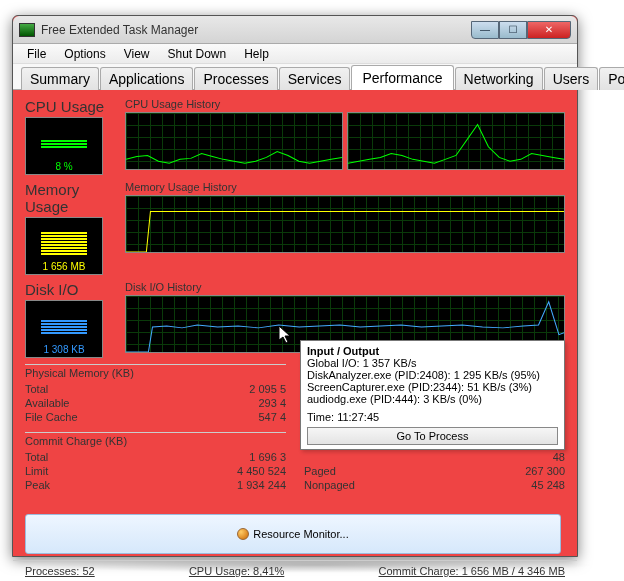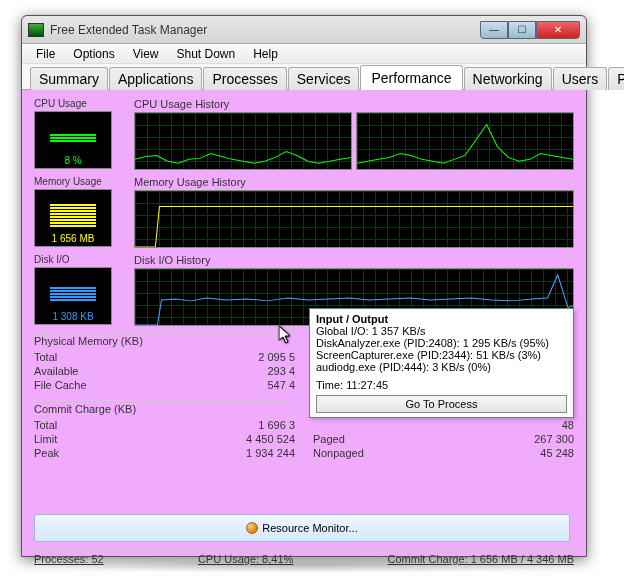--- a/index.html
+++ b/index.html
@@ -1,34 +1,34 @@
 <!DOCTYPE html>
 <html><head>
 <meta charset="utf-8">
 <style>
 * { box-sizing: border-box; margin: 0; padding: 0; }
 body { font-family: "Segoe UI", Tahoma, sans-serif; font-size: 11px; background: #fff; width: 624px; height: 581px; overflow: hidden; position: relative; }
-.window { position: absolute; left: 21px; top: 15px; width: 566px; height: 542px; border: 1px solid #555; border-radius: 6px 6px 0 0; background: #f0abfc; box-shadow: 0 3px 14px rgba(0,0,0,0.5); }
+.window { position: absolute; left: 12px; top: 15px; width: 566px; height: 542px; border: 1px solid #555; border-radius: 6px 6px 0 0; background: #ef4444; box-shadow: 0 3px 14px rgba(0,0,0,0.5); }
 .titlebar { height: 28px; background: linear-gradient(#e8e8e8,#d4d4d4); border-radius: 6px 6px 0 0; display: flex; align-items: center; padding: 0 6px; border-bottom: 1px solid #aaa; }
 .titlebar .icon { width: 16px; height: 14px; background: linear-gradient(#4a4,#050); margin-right: 6px; border: 1px solid #333; }
 .titlebar .title { flex: 1; color: #333; font-size: 12px; }
 .winbtns { display: flex; gap: 0; }
 .winbtn { width: 28px; height: 18px; border: 1px solid #567; background: linear-gradient(#cde,#9bc); display: flex; align-items: center; justify-content: center; font-size: 10px; color: #234; cursor: pointer; }
 .winbtn.close { background: linear-gradient(#e66,#c22); color: #fff; width: 44px; border-radius: 0 0 4px 0; }
 .winbtn.min { border-radius: 0 0 0 4px; }
 .menubar { height: 20px; display: flex; align-items: center; padding: 0 6px; gap: 2px; background: linear-gradient(#fafafa,#ececec); border-bottom: 1px solid #ddd; }
 .menuitem { padding: 2px 8px; font-size: 12px; cursor: pointer; }
 .tabbar { height: 26px; display: flex; align-items: flex-end; padding: 4px 8px 0 8px; gap: 1px; background: #f8f8f8; border-bottom: 1px solid #aaa; }
 .tab { padding: 3px 8px; font-size: 14px; border: 1px solid #aaa; border-bottom: none; background: linear-gradient(#f1f1f1,#e2e2e2); border-radius: 3px 3px 0 0; cursor: pointer; position: relative; top: 1px; }
 .tab.active { background: #fff; font-weight: normal; padding: 4px 10px; top: 1px; z-index: 2; }
 .refresh { margin-left: auto; width: 18px; height: 18px; border: 1px solid #8ac; background: #def; display: flex; align-items: center; justify-content: center; cursor: pointer; color: #147; font-size: 10px; }
 .content { padding: 8px 12px; height: calc(100% - 120px); position: relative; overflow: hidden; }
 .row { display: flex; gap: 8px; margin-bottom: 6px; }
 .meter-box { width: 92px; }
-.meter-label { font-size: 10px; color: #333; margin-bottom: 2px; }
+.meter-label { font-size: 15px; color: #333; margin-bottom: 2px; }
 .meter { width: 78px; height: 58px; border: 1px solid #888; background: #000; display: flex; flex-direction: column; align-items: center; justify-content: flex-end; padding-bottom: 2px; position: relative; }
 .meter-bars { flex: 1; width: 60%; display: flex; flex-direction: column; justify-content: center; gap: 1px; padding-top: 8px; }
 .bar { height: 2px; width: 100%; }
 .bar.green { background: #0f0; }
 .bar.yellow { background: #ff0; }
 .bar.blue { background: #39f; }
 .meter-val { font-size: 10px; }
 .meter-val.green { color: #0f0; }
 .meter-val.yellow { color: #ff0; }
 .meter-val.blue { color: #39f; }
@@ -39,21 +39,21 @@
 .grid { position: absolute; inset: 0; background-image: linear-gradient(#0a3a0a 1px, transparent 1px), linear-gradient(90deg, #0a3a0a 1px, transparent 1px); background-size: 12px 12px; }
 .line { position: absolute; inset: 0; }
 svg { width: 100%; height: 100%; }
 .stats { display: flex; gap: 18px; margin-top: 6px; font-size: 11px; position: relative; }
 .stats-col { flex: 1; }
 .stats-head { color: #333; margin-bottom: 3px; padding-top: 2px; border-top: 1px solid #ccc; }
 .stats-row { display: flex; justify-content: space-between; color: #333; padding: 1px 0; }
 .tooltip { position: absolute; left: 240px; top: -24px; width: 265px; background: #fff; border: 1px solid #777; padding: 4px 6px; font-size: 11px; z-index: 20; box-shadow: 2px 2px 4px rgba(0,0,0,0.2); margin-left: 35px; }
 .tooltip b { font-weight: bold; }
 .tooltip-btn { width: 100%; margin-top: 4px; padding: 2px; border: 1px solid #888; background: linear-gradient(#f6f6f6,#e4e4e4); cursor: pointer; font-size: 11px; }
-.resmon { margin: 4px 16px 0 12px; padding: 7px; border: 1px solid #9bbcde; background: linear-gradient(#eef6ff,#d6e8fb); text-align: center; cursor: pointer; border-radius: 3px; display: flex; align-items: center; justify-content: center; gap: 4px; }
+.resmon { margin: 4px 16px 0 12px; padding: 13px; border: 1px solid #9bbcde; background: linear-gradient(#eef6ff,#d6e8fb); text-align: center; cursor: pointer; border-radius: 3px; display: flex; align-items: center; justify-content: center; gap: 4px; }
 .resmon-icon { width: 12px; height: 12px; border-radius: 50%; background: radial-gradient(circle at 30% 30%, #fc6, #c60); border: 1px solid #963; }
 .statusbar { display: flex; justify-content: space-between; padding: 4px 12px; font-size: 11px; color: #333; border-top: 1px solid #ccc; margin-top: 6px; text-decoration: underline; }
 .shadow-bottom { position: absolute; left: 30px; bottom: 8px; width: 566px; height: 16px; background: radial-gradient(ellipse at center, rgba(0,0,0,0.18), transparent 70%); z-index: -1; }
 .cursor { position: absolute; left: 279px; top: 326px; width: 14px; height: 20px; z-index: 100; pointer-events: none; }
 .cursor svg { filter: drop-shadow(0 0 1px #000); }
 </style>
 </head>
 <body>
 
 <div class="window">

